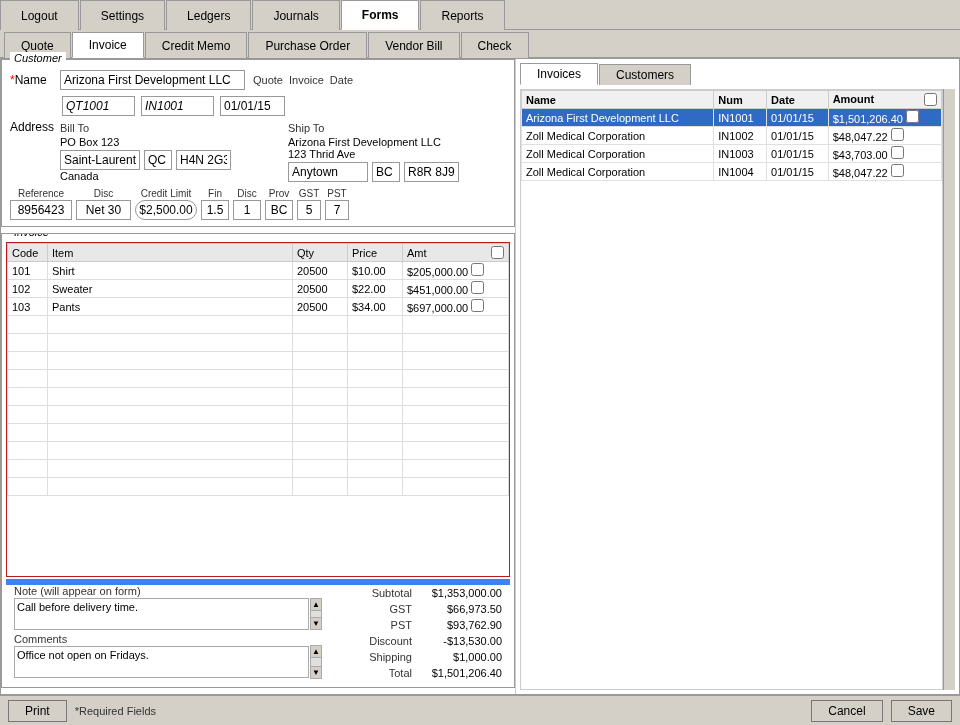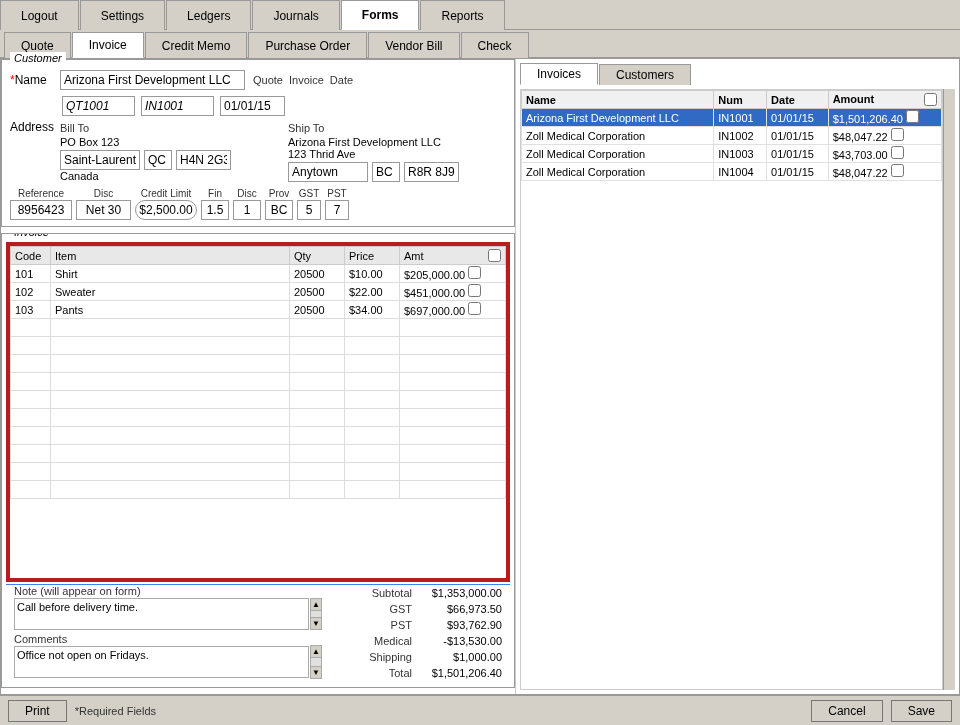--- a/index.html
+++ b/index.html
@@ -405,21 +405,21 @@
       display: flex;
       flex-direction: column;
       flex: 1;
     }
 
     .note-totals-wrapper {
       display: flex;
       align-items: flex-start;
       gap: 4px;
       padding: 0 4px 2px 4px;
-      border-top: 1px solid #3b82f6;
+      border-top: 6px solid #3b82f6;
     }
     .note-comments-col {
       flex: 1;
       display: flex;
       flex-direction: column;
     }
     .totals-col {
       flex: 0 0 180px;
     }
   </style>
@@ -532,21 +532,21 @@
                 <div class="fin-header">PST</div>
                 <input type="text" class="fin-input pst-field" value="7" style="">
               </div>
             </div>
           </div>
         </div>
 
         <div class="section-box invoice-section" style="flex:1; display:flex; flex-direction:column;">
           <span class="section-label">Invoice</span>
           <div class="invoice-inner" style="padding-top:8px;">
-            <div style="flex:1; overflow-y:auto; border:4px solid #b91c1c; margin-bottom:2px;">
+            <div style="flex:1; overflow-y:auto; border:1px solid #b91c1c; margin-bottom:2px;">
               <table class="invoice-table">
                 <thead>
                   <tr>
                     <th>Code</th>
                     <th>Item</th>
                     <th>Qty</th>
                     <th>Price</th>
                     <th>
                       <div class="checkbox-th">Amt <input type="checkbox" style=""></div>
                     </th>
@@ -678,21 +678,21 @@
                       </tr>
                       <tr>
                         <td class="totals-label">GST</td>
                         <td class="totals-value">$66,973.50</td>
                       </tr>
                       <tr>
                         <td class="totals-label">PST</td>
                         <td class="totals-value">$93,762.90</td>
                       </tr>
                       <tr>
-                        <td class="totals-label">Medical</td>
+                        <td class="totals-label">Discount</td>
                         <td class="totals-value">-$13,530.00</td>
                       </tr>
                       <tr>
                         <td class="totals-label">Shipping</td>
                         <td class="totals-value">$1,000.00</td>
                       </tr>
                       <tr>
                         <td class="totals-label">Total</td>
                         <td class="totals-value">$1,501,206.40</td>
                       </tr>

